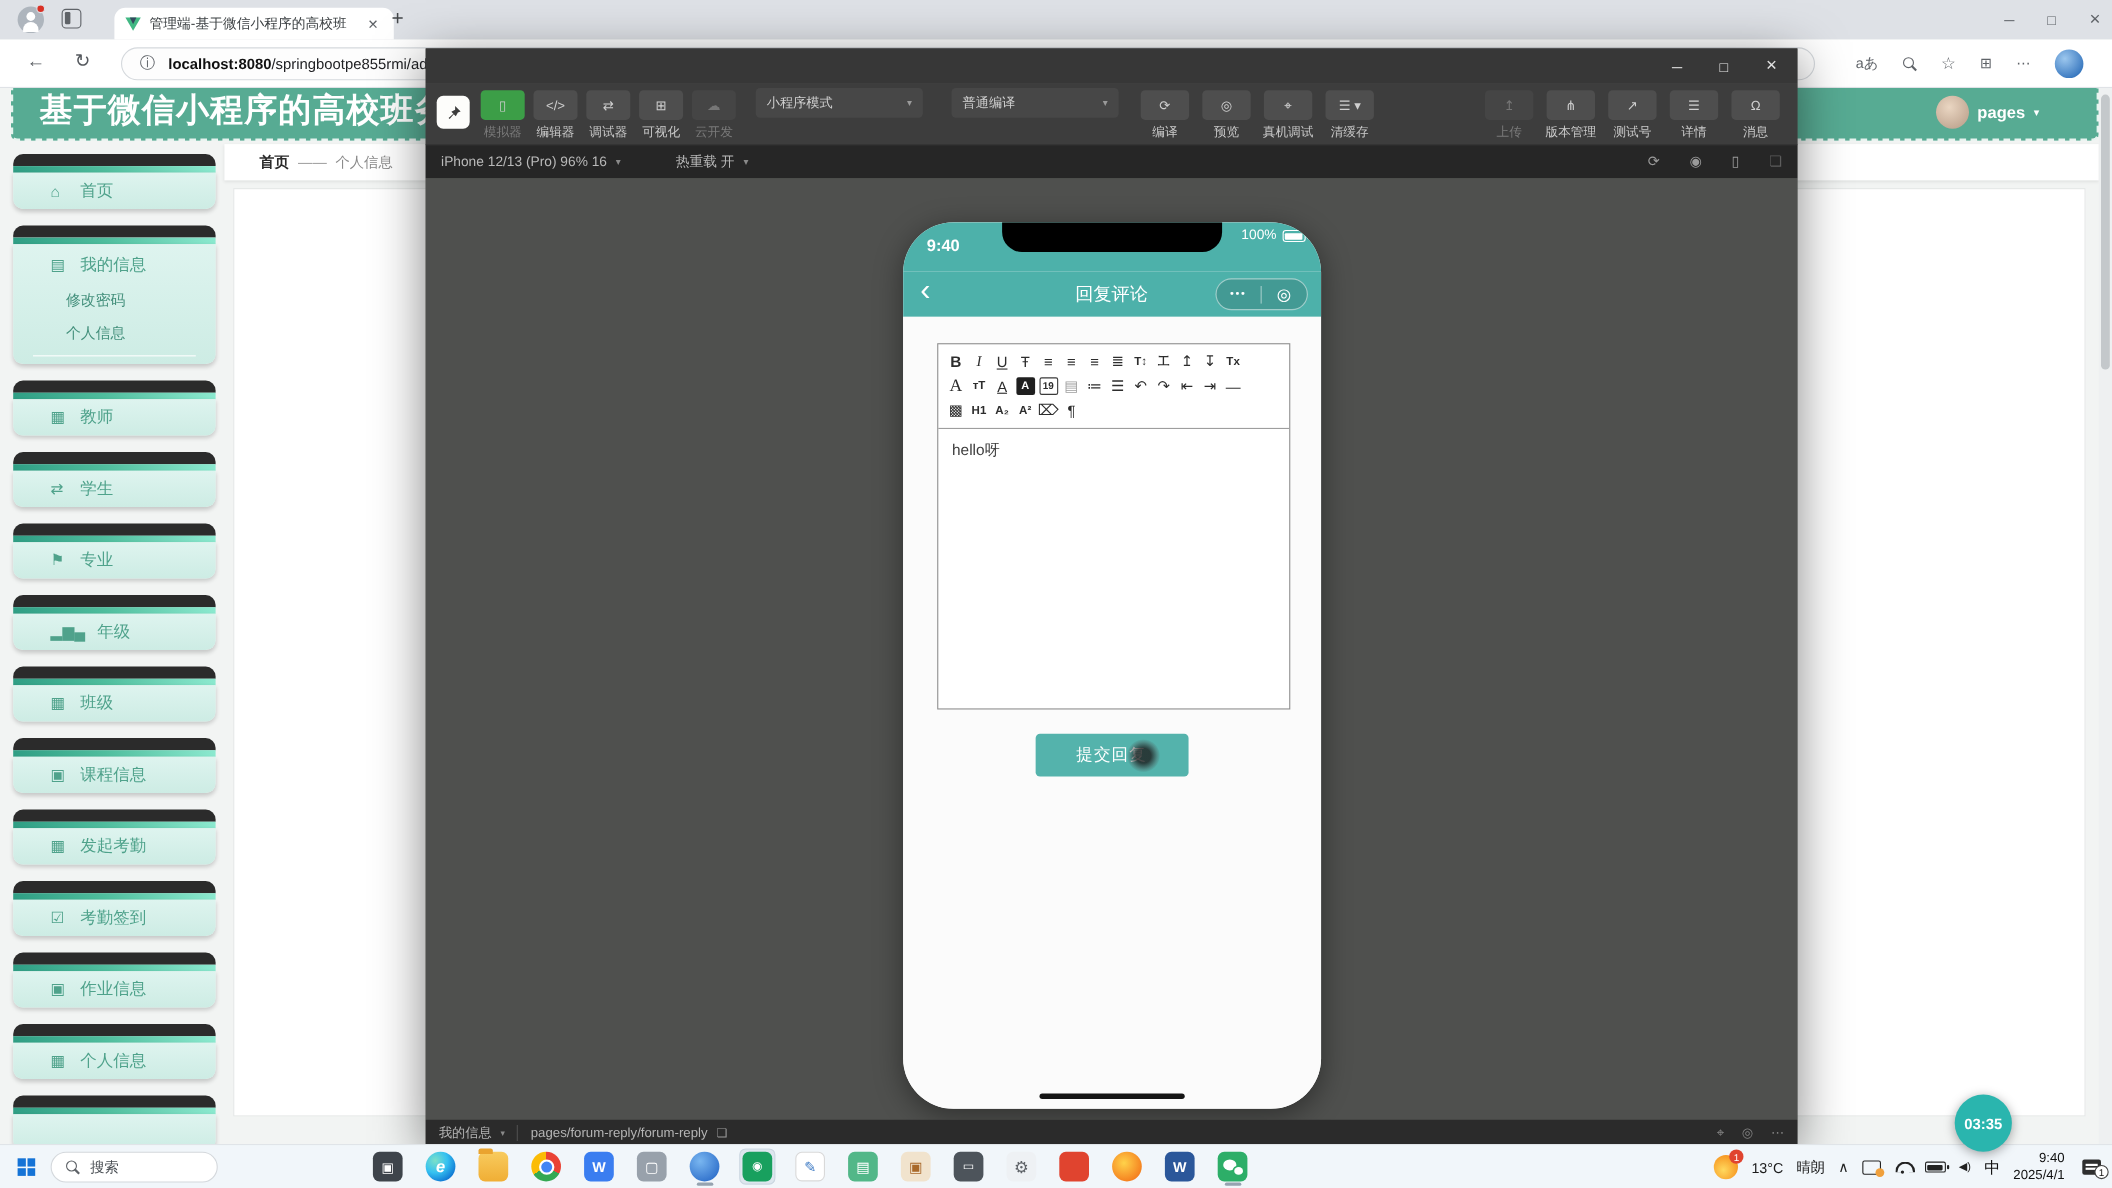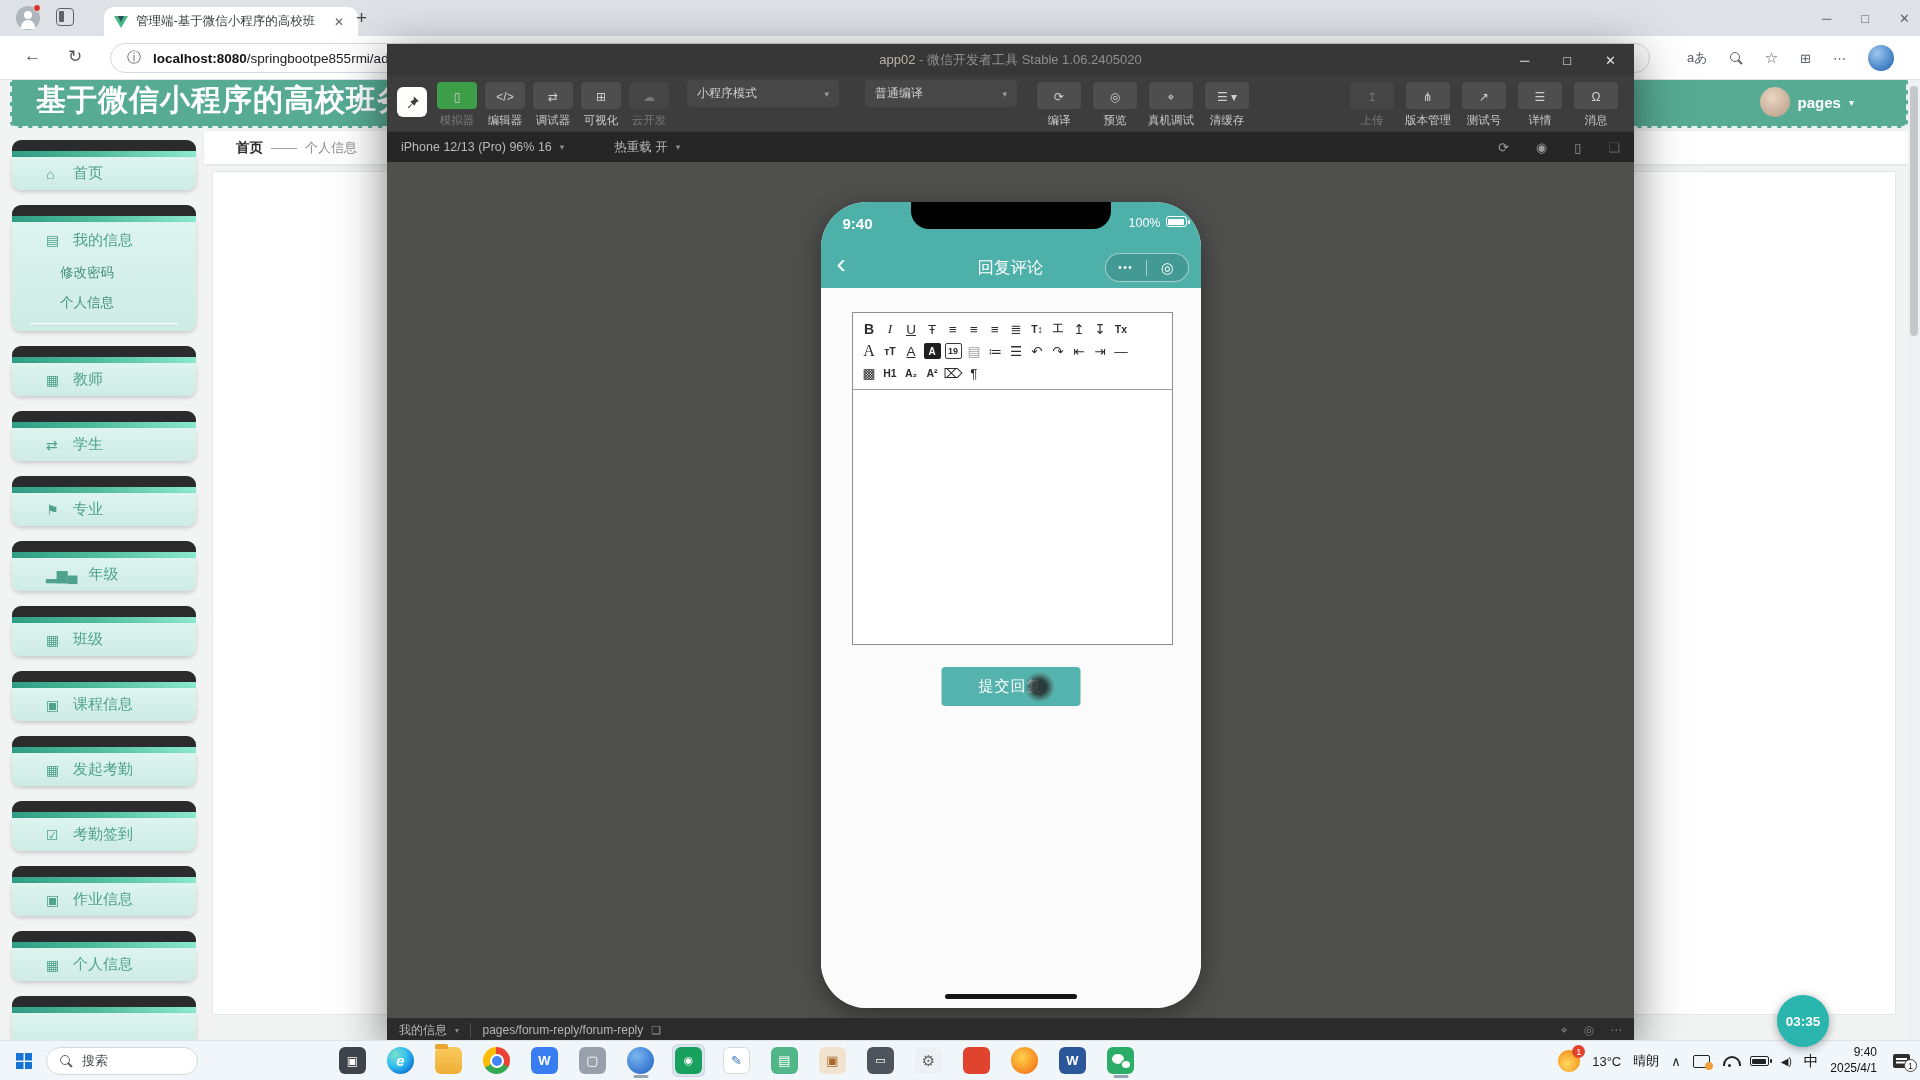--- a/index.html
+++ b/index.html
@@ -96,21 +96,21 @@
   .ft-caret{font-size:8px;color:#8a8a8a}
   .ft-copy{font-size:11px;color:#9a9a9a}
   .ft-icons{margin-left:auto;display:flex;gap:16px}
   .ft-ic{font-size:12px;color:#808080}
 
   
   .phone{position:relative;width:380px;height:806px;margin:40px auto 0;background:#fff;border-radius:46px;box-shadow:0 6px 26px rgba(0,0,0,.4);overflow:hidden}
   .ph-status{height:45px;background:#4db1aa;position:relative}
   .ph-time{position:absolute;left:22px;top:13px;color:#fff;font-size:15px;font-weight:700}
   .notch{position:absolute;left:50%;transform:translateX(-50%);top:0;width:200px;height:27px;background:#000;border-radius:0 0 18px 18px}
-  .ph-batt-wrap{position:absolute;right:14px;top:14px;display:flex;align-items:flex-start;gap:5px}
+  .ph-batt-wrap{position:absolute;right:14px;top:4px;display:flex;align-items:flex-end;gap:5px}
   .ph-pct{color:#fff;font-size:12.5px}
   .ph-batt{width:21px;height:11px;border:1.5px solid #fff;border-radius:3px;position:relative}
   .ph-batt::before{content:"";position:absolute;inset:1.5px;background:#fff;border-radius:1px}
   .ph-batt::after{content:"";position:absolute;right:-4.5px;top:2.5px;width:2.5px;height:4px;background:#fff;border-radius:1px}
   .ph-nav{height:41px;background:#4db1aa;position:relative;display:flex;align-items:center;justify-content:center}
   .ph-back{position:absolute;left:16px;top:1px;color:#fff;font-size:28px;font-weight:300}
   .ph-nav-title{color:#fff;font-size:16.5px}
   .capsule{position:absolute;right:12px;top:6px;width:84px;height:29px;border:1px solid rgba(255,255,255,.5);background:rgba(0,0,0,.13);border-radius:15px;display:flex;align-items:center}
   .cap-dots{flex:1;text-align:center;color:#fff;font-size:10px;letter-spacing:1.5px}
   .cap-div{width:1px;height:16px;background:rgba(255,255,255,.5)}
@@ -369,21 +369,20 @@
         <span class="card-body">
           <span class="side-ic"></span>
           <span class="side-lb"></span>
         </span>
       </div>
     </div>
 </div>
 
 <div class="devtools">
   <div class="dt-titlebar">
-    <span class="dt-title"><span class="app">app02</span><span> - 微信开发者工具 Stable 1.06.2405020</span></span>
     <div class="dt-controls">
       <span>─</span>
       <span>□</span>
       <span>✕</span>
     </div>
   </div>
 
   <div class="dt-toolbar">
     <span class="pin-btn">
       <svg width="15" height="15" viewBox="0 0 24 24">
@@ -549,20 +548,21 @@
             <div class="ed-row">
 
             <span class="ed-ic">▩</span>
                 <span class="ed-ic sm">H1</span>
                 <span class="ed-ic sm">A₂</span>
                 <span class="ed-ic sm">A²</span>
                 <span class="ed-ic">⌦</span>
                 <span class="ed-ic">¶</span>
               </div>
           </div>
+          <div class="ed-textarea">hello呀</div>
         </div>
         <button class="ph-submit">
           <span>提交回复</span>
           <span class="cursor-blob"></span>
         </button>
       </div>
       <span class="home-bar"></span>
     </div>
   </div>
 

